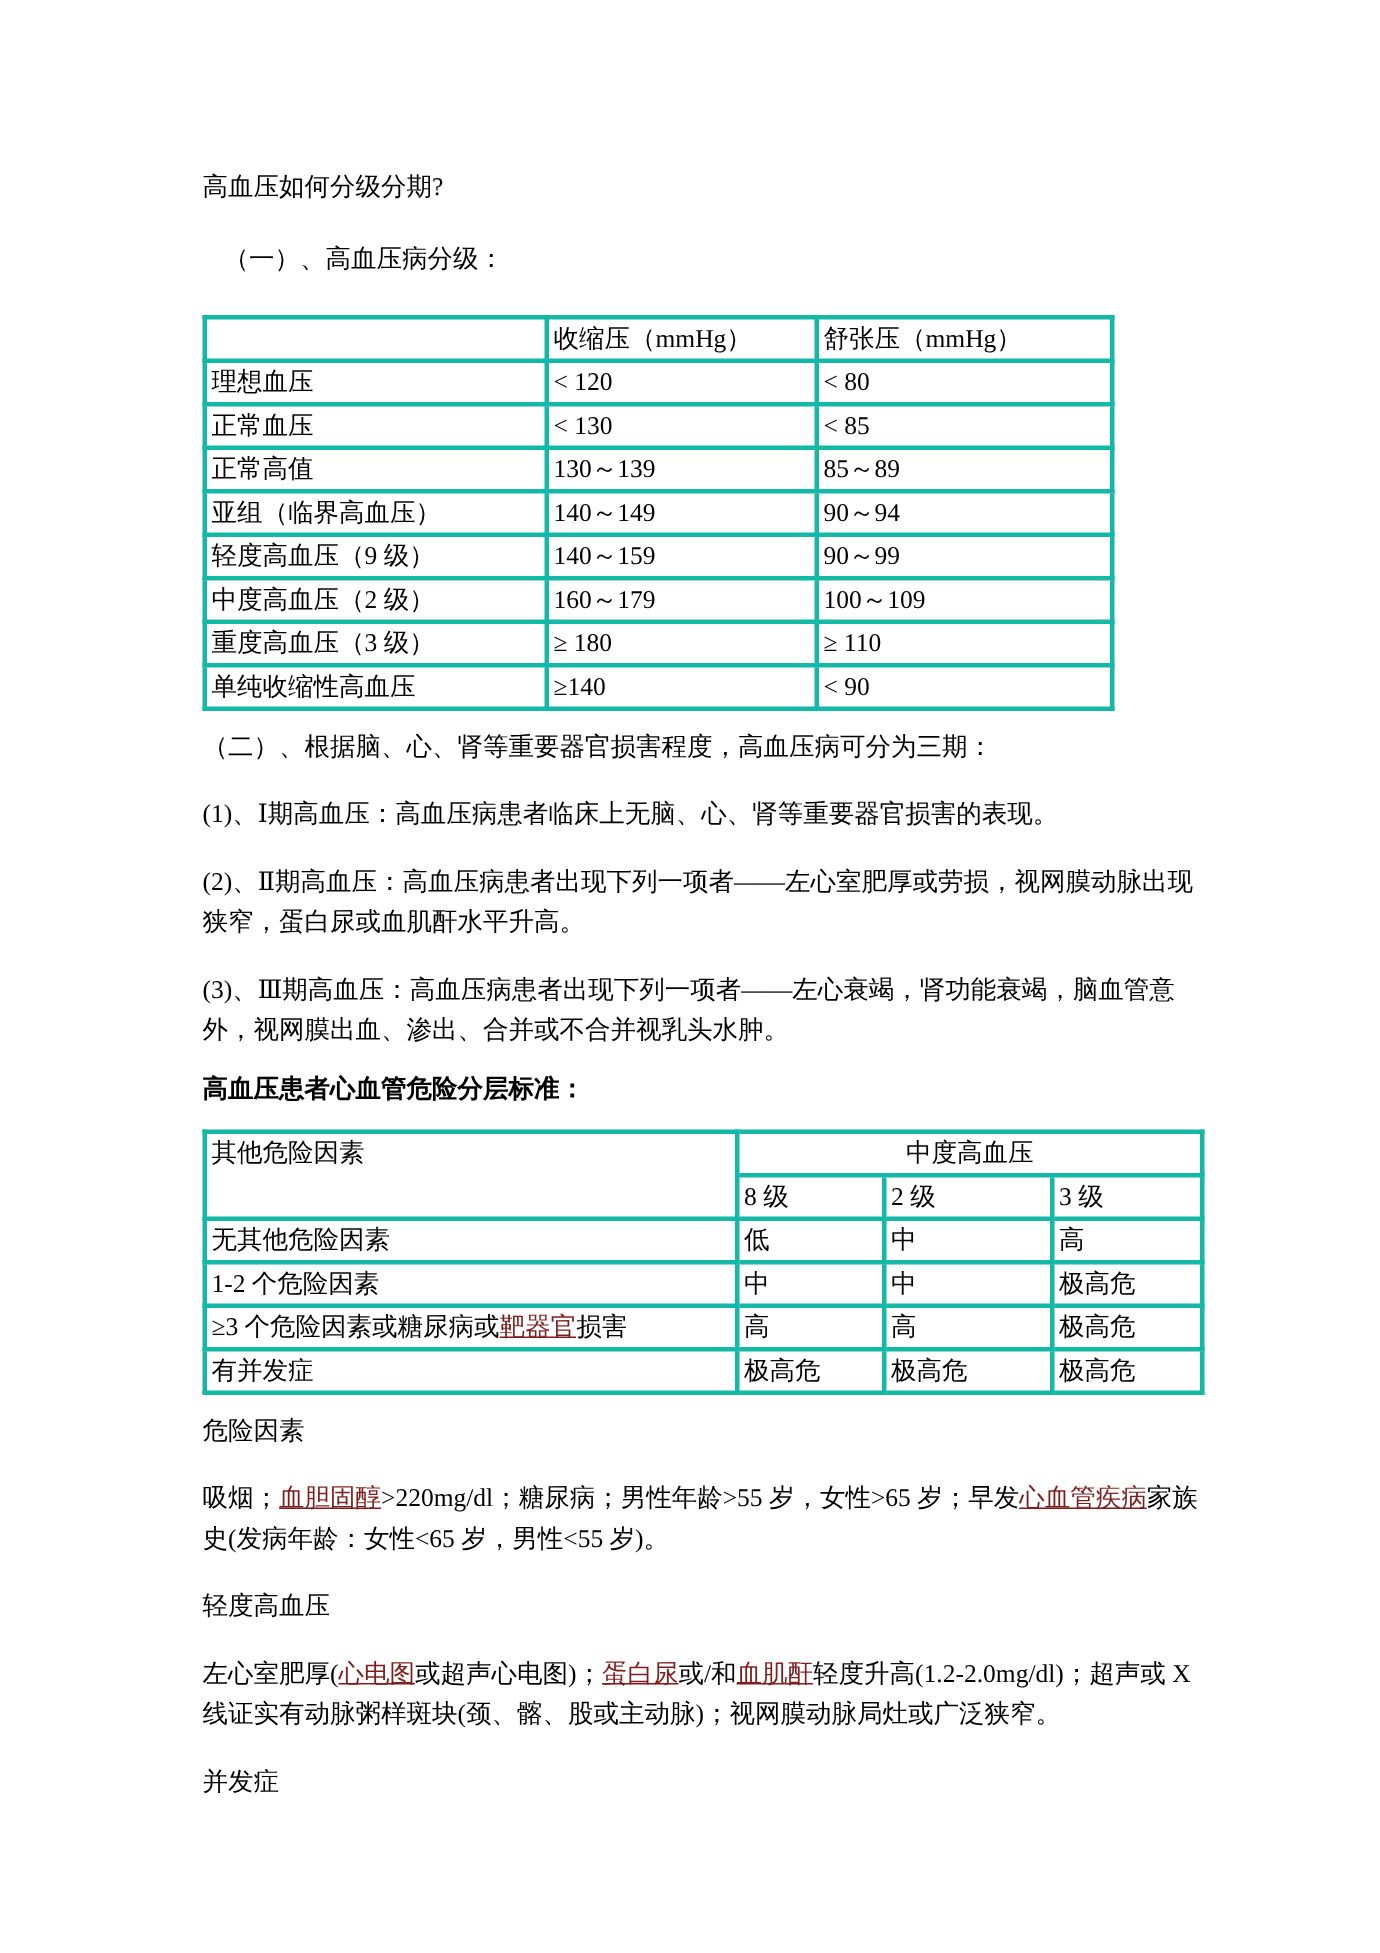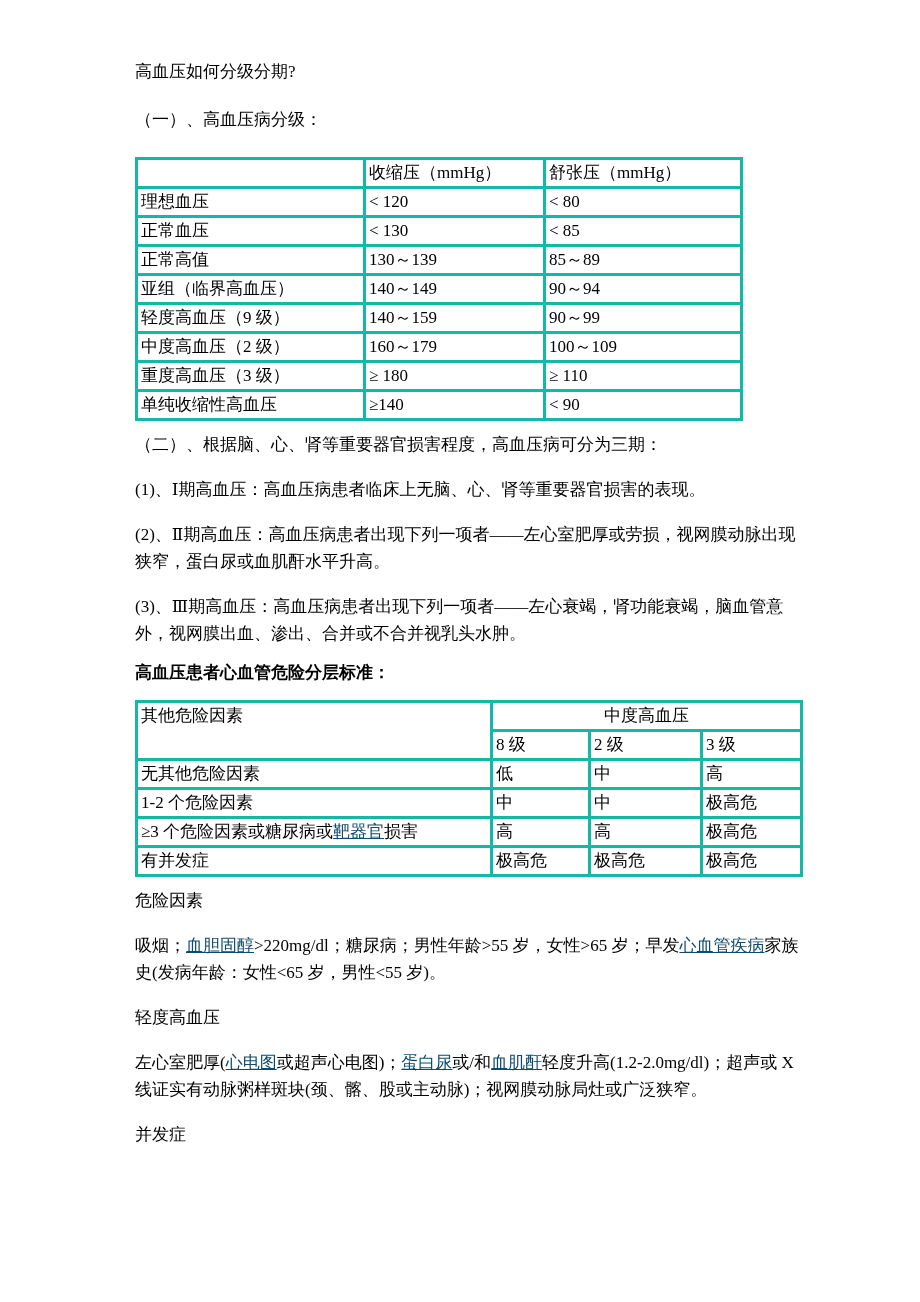--- a/index.html
+++ b/index.html
@@ -7,50 +7,50 @@
   body {
     width: 920px;
     min-height: 1302px;
     font-family: "Liberation Serif", "DejaVu Serif", serif;
     color: #000000;
   }
   .page {
     width: 920px;
     min-height: 1302px;
     background: #ffffff;
-    padding: 58px 120px 40px 135px;
+    padding: 111px 120px 40px 135px;
   }
   .para {
     font-size: 17px;
     line-height: 27px;
     margin-bottom: 18px;
     word-break: break-all;
   }
   .para.title { margin-bottom: 21px; }
-  .para.h1 { margin-bottom: 24px; }
+  .para.h1 { margin-bottom: 24px; margin-left: 14px; }
   .para.tight { margin-bottom: 12px; }
   .para.pre-table { margin-bottom: 14px; font-weight: bold; }
   table.tbl {
     border-collapse: collapse;
     border: 2px solid #000000;
     table-layout: fixed;
   }
   table.tbl td {
     border: 3px solid #14b8a6;
     font-size: 17px;
     line-height: 24px;
     padding: 1px 3px;
     vertical-align: top;
     overflow: hidden;
     word-break: break-all;
   }
   .tbl1 { width: 605px; margin-bottom: 10px; }
   .tbl2 { width: 665px; margin-bottom: 10px; border-radius: 13px; }
   td.center { text-align: center; }
-  a.doclink { color: #0c4a6e; text-decoration: underline; cursor: pointer; }
+  a.doclink { color: #7f1d1d; text-decoration: underline; cursor: pointer; }
 </style>
 </head>
 <body>
 
 <div class="page">
 
   <p class="para title">高血压如何分级分期?</p>
 
   <p class="para h1">（一）、高血压病分级：</p>
 

